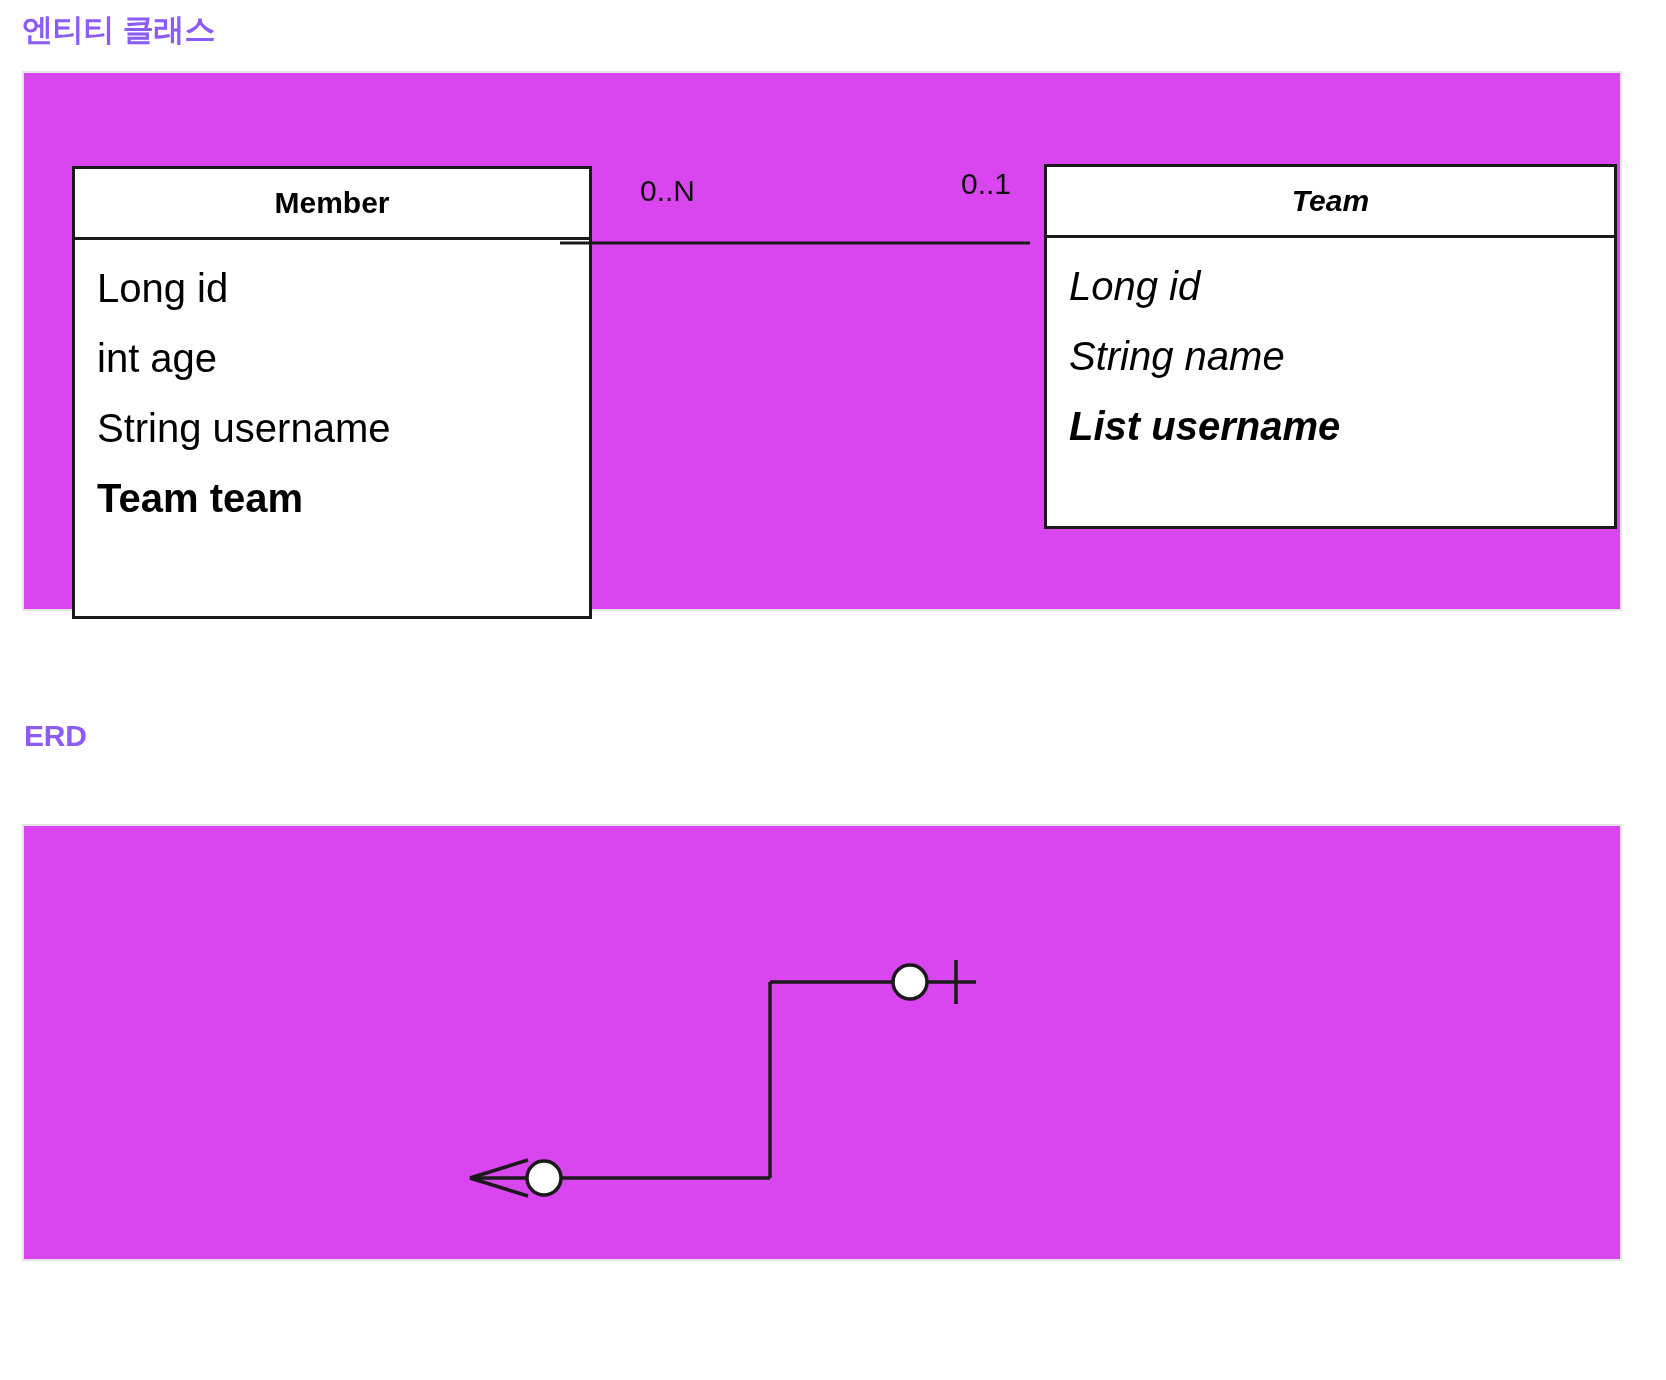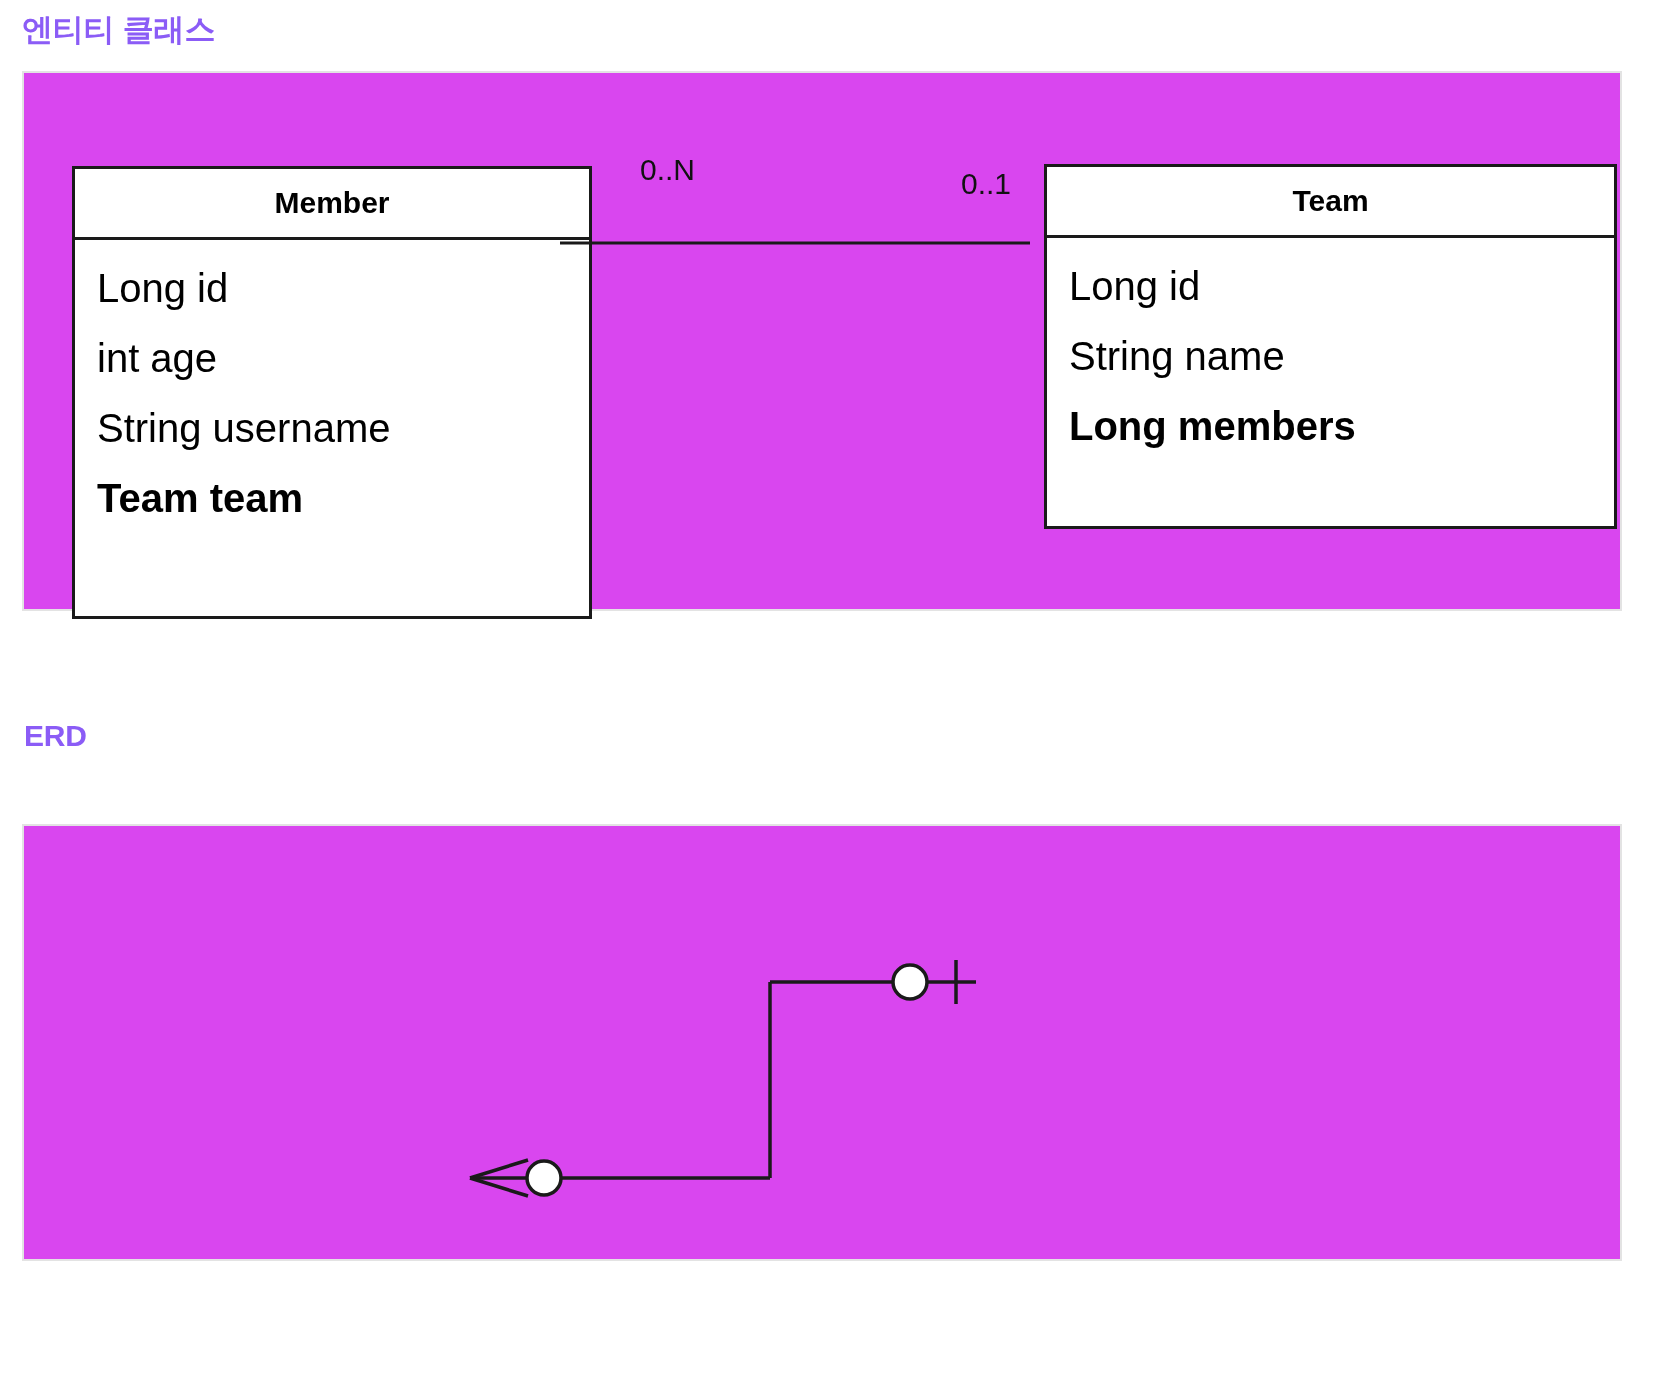--- a/index.html
+++ b/index.html
@@ -59,38 +59,38 @@
   }
   .uml-attr {
     font-size: 40px;
     line-height: 1;
     padding: 14px 0 16px 0;
     white-space: nowrap;
   }
   .uml-attr.bold { font-weight: bold; }
 
   #uml-member { left: 48px;  top: 93px; width: 520px; height: 453px; }
-  #uml-team   { left: 1020px; top: 91px; width: 573px; height: 365px; }
+  #uml-team   { left: 1020px; top: 91px; width: 573px; height: 365px; font-style: italic; }
 
   
   #uml-connector {
     position: absolute;
     left: 560px;
     top: 228px;
     width: 470px;
     height: 30px;
   }
   .mult-label {
     position: absolute;
     font-size: 30px;
     line-height: 1;
     white-space: nowrap;
     color: #111111;
   }
-  #mult-left  { left: 640px;  top: 155px; }
+  #mult-left  { left: 640px;  top: 176px; }
   #mult-right { left: 961px;  top: 169px; }
 
   
   #erd-connector {
     position: absolute;
     left: 455px;
     top: 890px;
     width: 545px;
     height: 330px;
     overflow: visible;
@@ -111,21 +111,21 @@
       <div class="uml-attr">String username</div>
       <div class="uml-attr bold">Team team</div>
     </div>
   </div>
 
   <div class="uml-box" id="uml-team">
     <div class="uml-title">Team</div>
     <div class="uml-attrs">
       <div class="uml-attr">Long id</div>
       <div class="uml-attr">String name</div>
-      <div class="uml-attr bold">Long members</div>
+      <div class="uml-attr bold">List username</div>
     </div>
   </div>
 </div>
 
 <svg id="uml-connector" viewBox="0 0 470 30">
   <line x1="0" y1="15" x2="470" y2="15" stroke="#1a1a1a" stroke-width="3"></line>
 </svg>
 
 <div class="mult-label" id="mult-left">0..N</div>
 <div class="mult-label" id="mult-right">0..1</div>

